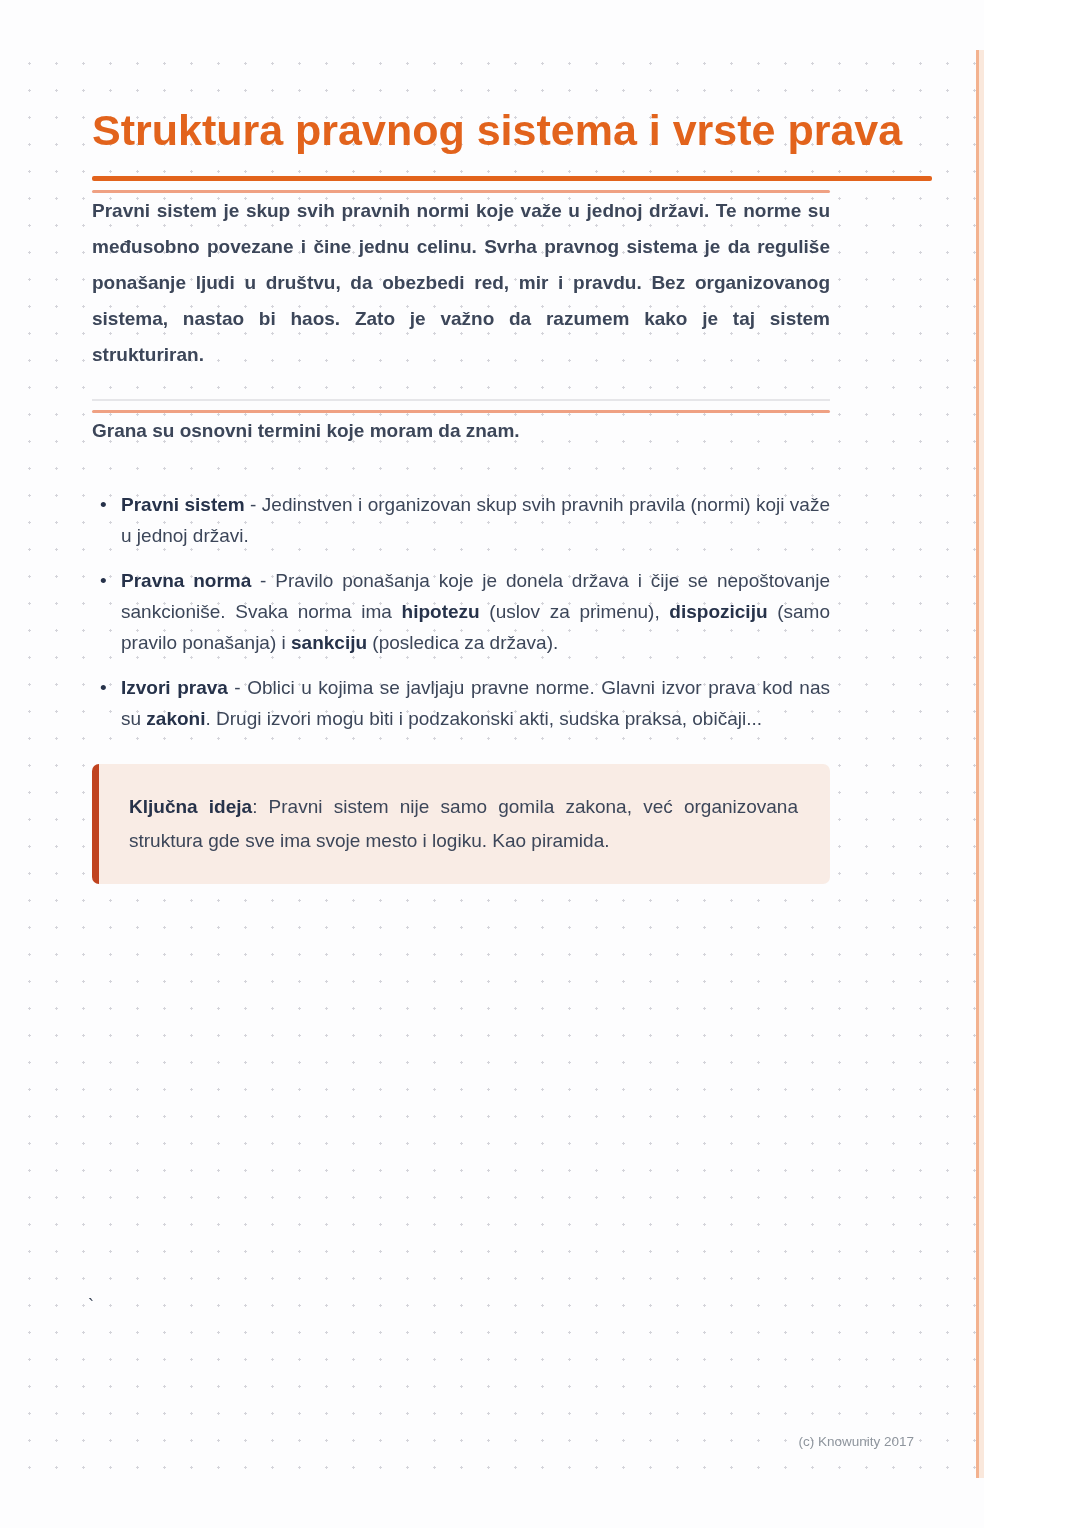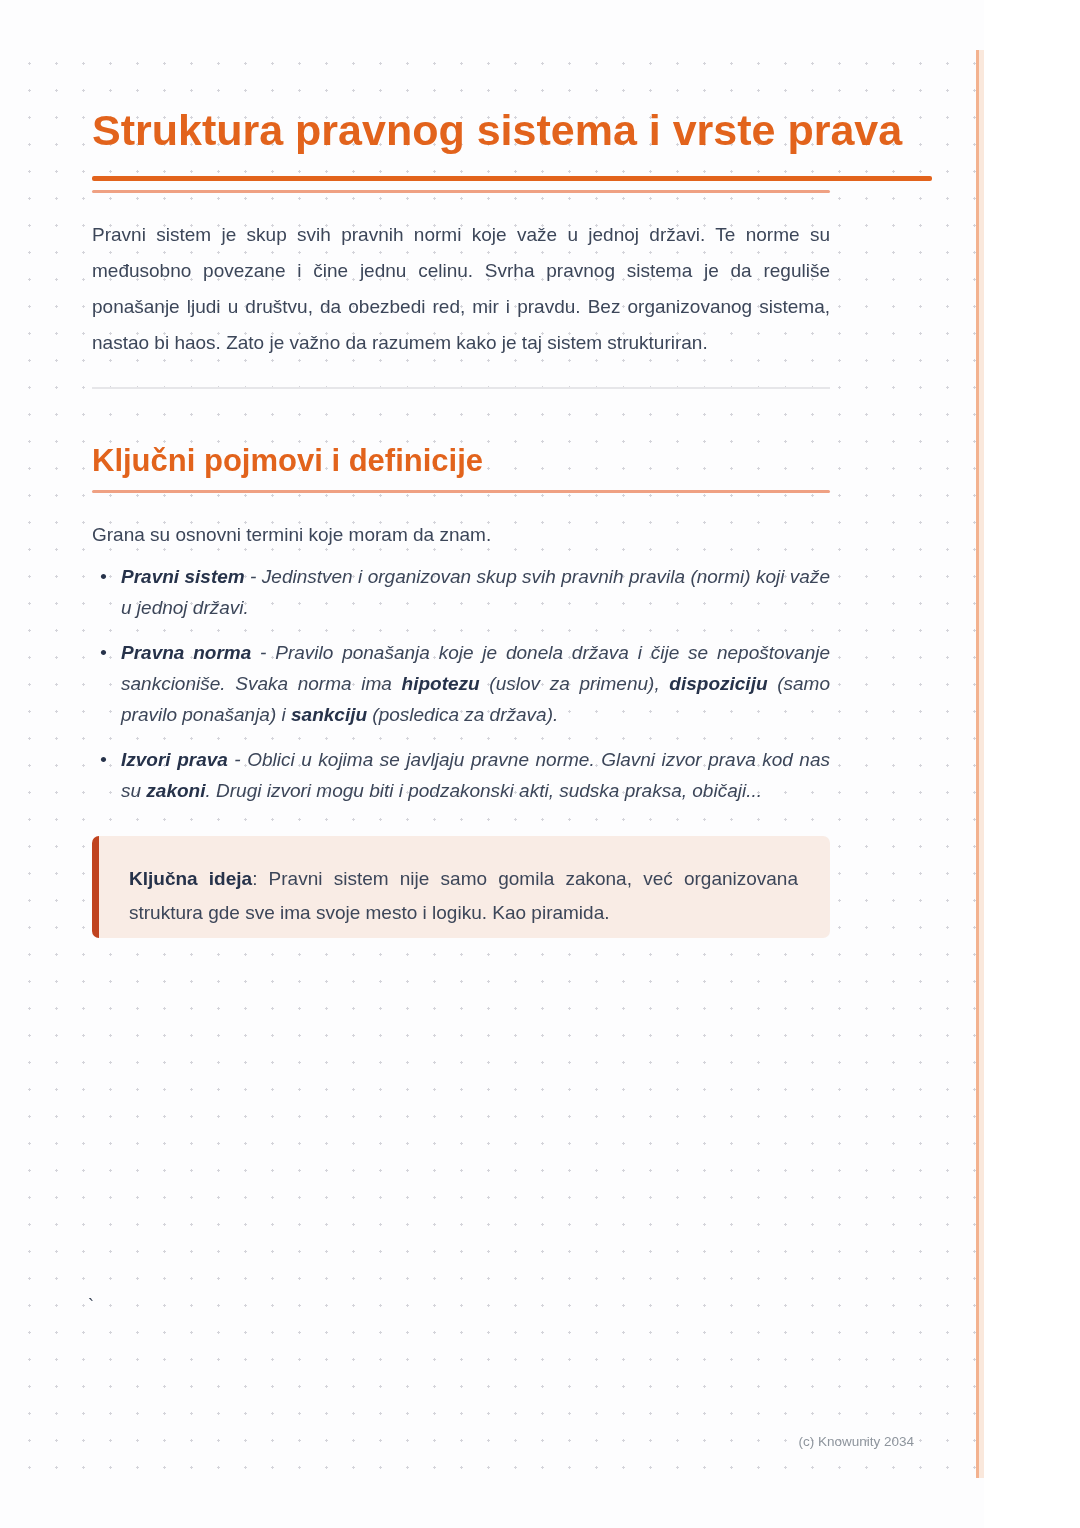--- a/index.html
+++ b/index.html
@@ -58,42 +58,41 @@
     color: var(--accent, #e2631c);
   }
   .h2-rule {
     margin-top: 9px;
     width: 738px;
     height: 3px;
     background: var(--underline, #efa183);
     border-radius: 2px;
   }
   .body-text {
-    margin-top: 24px;
     width: 738px;
     font-size: 19px;
     line-height: 36px;
     text-align: justify;
     color: var(--text, #3c4659);
+    font-weight: bold;
   }
   .body-text strong, .terms-list strong, .callout strong {
     color: var(--bold_text, #26324a);
     font-weight: bold;
   }
   .section-divider {
     margin-top: 26px;
     width: 738px;
     height: 2px;
     background: var(--divider, #e6e6e9);
   }
   .terms-list {
-    margin-top: 8px;
+    margin-top: 40px;
     width: 738px;
     list-style: none;
-    font-style: italic;
   }
   .terms-list li {
     position: relative;
     padding-left: 29px;
     font-size: 19px;
     line-height: 31px;
     text-align: justify;
     margin-bottom: 14px;
     color: var(--text, #3c4659);
   }
@@ -103,21 +102,21 @@
     left: 8px; top: 0;
     color: var(--bold_text, #26324a);
     font-size: 19px;
   }
   .callout {
     margin-top: 30px;
     width: 738px;
     background: var(--callout_bg, #f9ece5);
     border-left: 7px solid var(--callout_border, #c0431f);
     border-radius: 7px;
-    padding: 26px 32px 8px 30px;
+    padding: 26px 32px 26px 30px;
   }
   .callout p {
     font-size: 19px;
     line-height: 34px;
     text-align: justify;
   }
   .stray-char {
     position: absolute;
     left: 88px; top: 1296px;
     z-index: 2;
@@ -145,31 +144,30 @@
     <div class="title-rule"></div>
 
     <section>
       <div class="h2-rule"></div>
       <p class="body-text">Pravni sistem je skup svih pravnih normi koje važe u jednoj državi. Te norme su međusobno povezane i čine jednu celinu. Svrha pravnog sistema je da reguliše ponašanje ljudi u društvu, da obezbedi red, mir i pravdu. Bez organizovanog sistema, nastao bi haos. Zato je važno da razumem kako je taj sistem strukturiran.</p>
     </section>
 
     <div class="section-divider"></div>
 
     <section>
-      <h2>Ključni pojmovi i definicije</h2>
       <div class="h2-rule"></div>
       <p class="body-text">Grana su osnovni termini koje moram da znam.</p>
 
       <ul class="terms-list">
           <li><strong>Pravni sistem</strong><span> - Jedinstven i organizovan skup svih pravnih pravila (normi) koji važe u jednoj državi.</span></li>
           <li><strong>Pravna norma</strong><span> - Pravilo ponašanja koje je donela država i čije se nepoštovanje sankcioniše. Svaka norma ima </span><strong>hipotezu</strong><span> (uslov za primenu), </span><strong>dispoziciju</strong><span> (samo pravilo ponašanja) i </span><strong>sankciju</strong><span> (posledica za država).</span></li>
           <li><strong>Izvori prava</strong><span> - Oblici u kojima se javljaju pravne norme. Glavni izvor prava kod nas su </span><strong>zakoni</strong><span>. Drugi izvori mogu biti i podzakonski akti, sudska praksa, običaji...</span></li>
         </ul>
 
       <div class="callout">
         <p><strong>Ključna ideja</strong><span>: Pravni sistem nije samo gomila zakona, već organizovana struktura gde sve ima svoje mesto i logiku. Kao piramida.</span></p>
       </div>
     </section>
   </main>
 
   <div class="stray-char">`</div>
-  <div class="footer">(c) Knowunity 2034</div>
+  <div class="footer">(c) Knowunity 2017</div>
 </div>
 
 </body></html>

